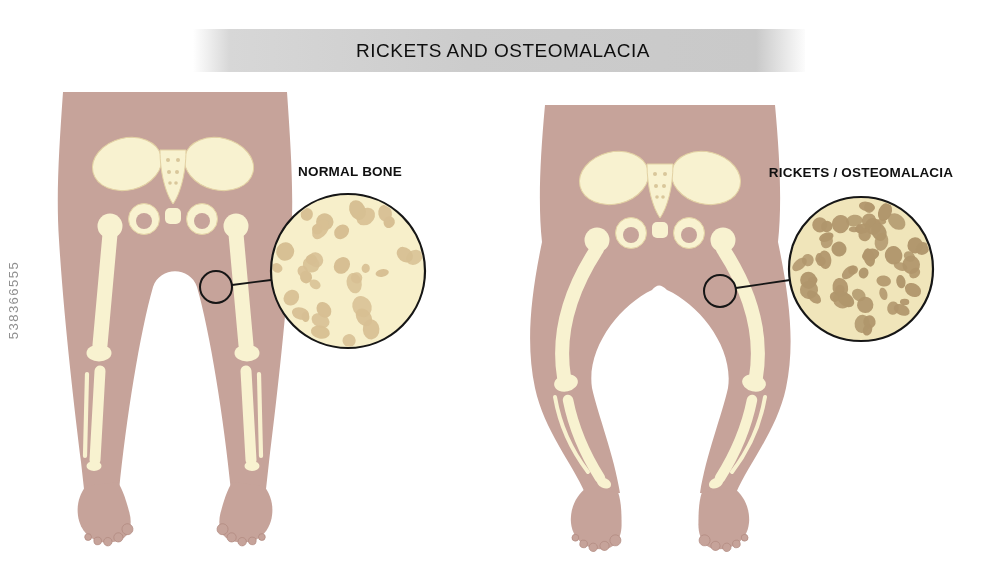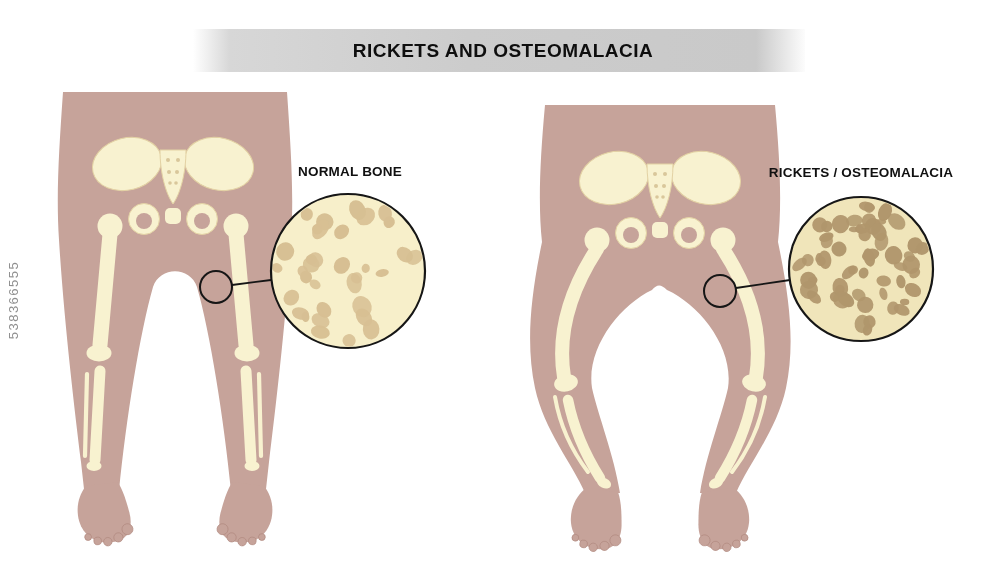--- a/index.html
+++ b/index.html
@@ -8,21 +8,21 @@
     overflow:hidden;font-family:"Liberation Sans",sans-serif;
   }
   .banner{
     position:absolute;left:193px;top:29px;width:612px;height:43px;
     display:flex;align-items:center;justify-content:center;
     background:linear-gradient(90deg,
       rgba(208,208,208,0) 0%, #d7d7d7 6%, #cccccc 45%,
       #c9c9c9 92%, rgba(201,201,201,0.05) 100%);
   }
   .banner-text{
-    font-size:19px;font-weight:bold;letter-spacing:.5px;color:#0e0e0e;margin-left:8px;
+    font-size:19px;font-weight:normal;letter-spacing:.5px;color:#0e0e0e;margin-left:8px;
   }
   .watermark{
     position:absolute;left:-51px;top:292px;width:130px;height:16px;
     text-align:center;transform:rotate(-90deg);
     font-size:13px;letter-spacing:1.5px;color:#8f8f8f;
   }
   svg.diagram{position:absolute;left:0;top:0;}
   .cap-label{font-size:13.5px;font-weight:bold;letter-spacing:.2px;fill:#101010;}
 </style>
 </head>

